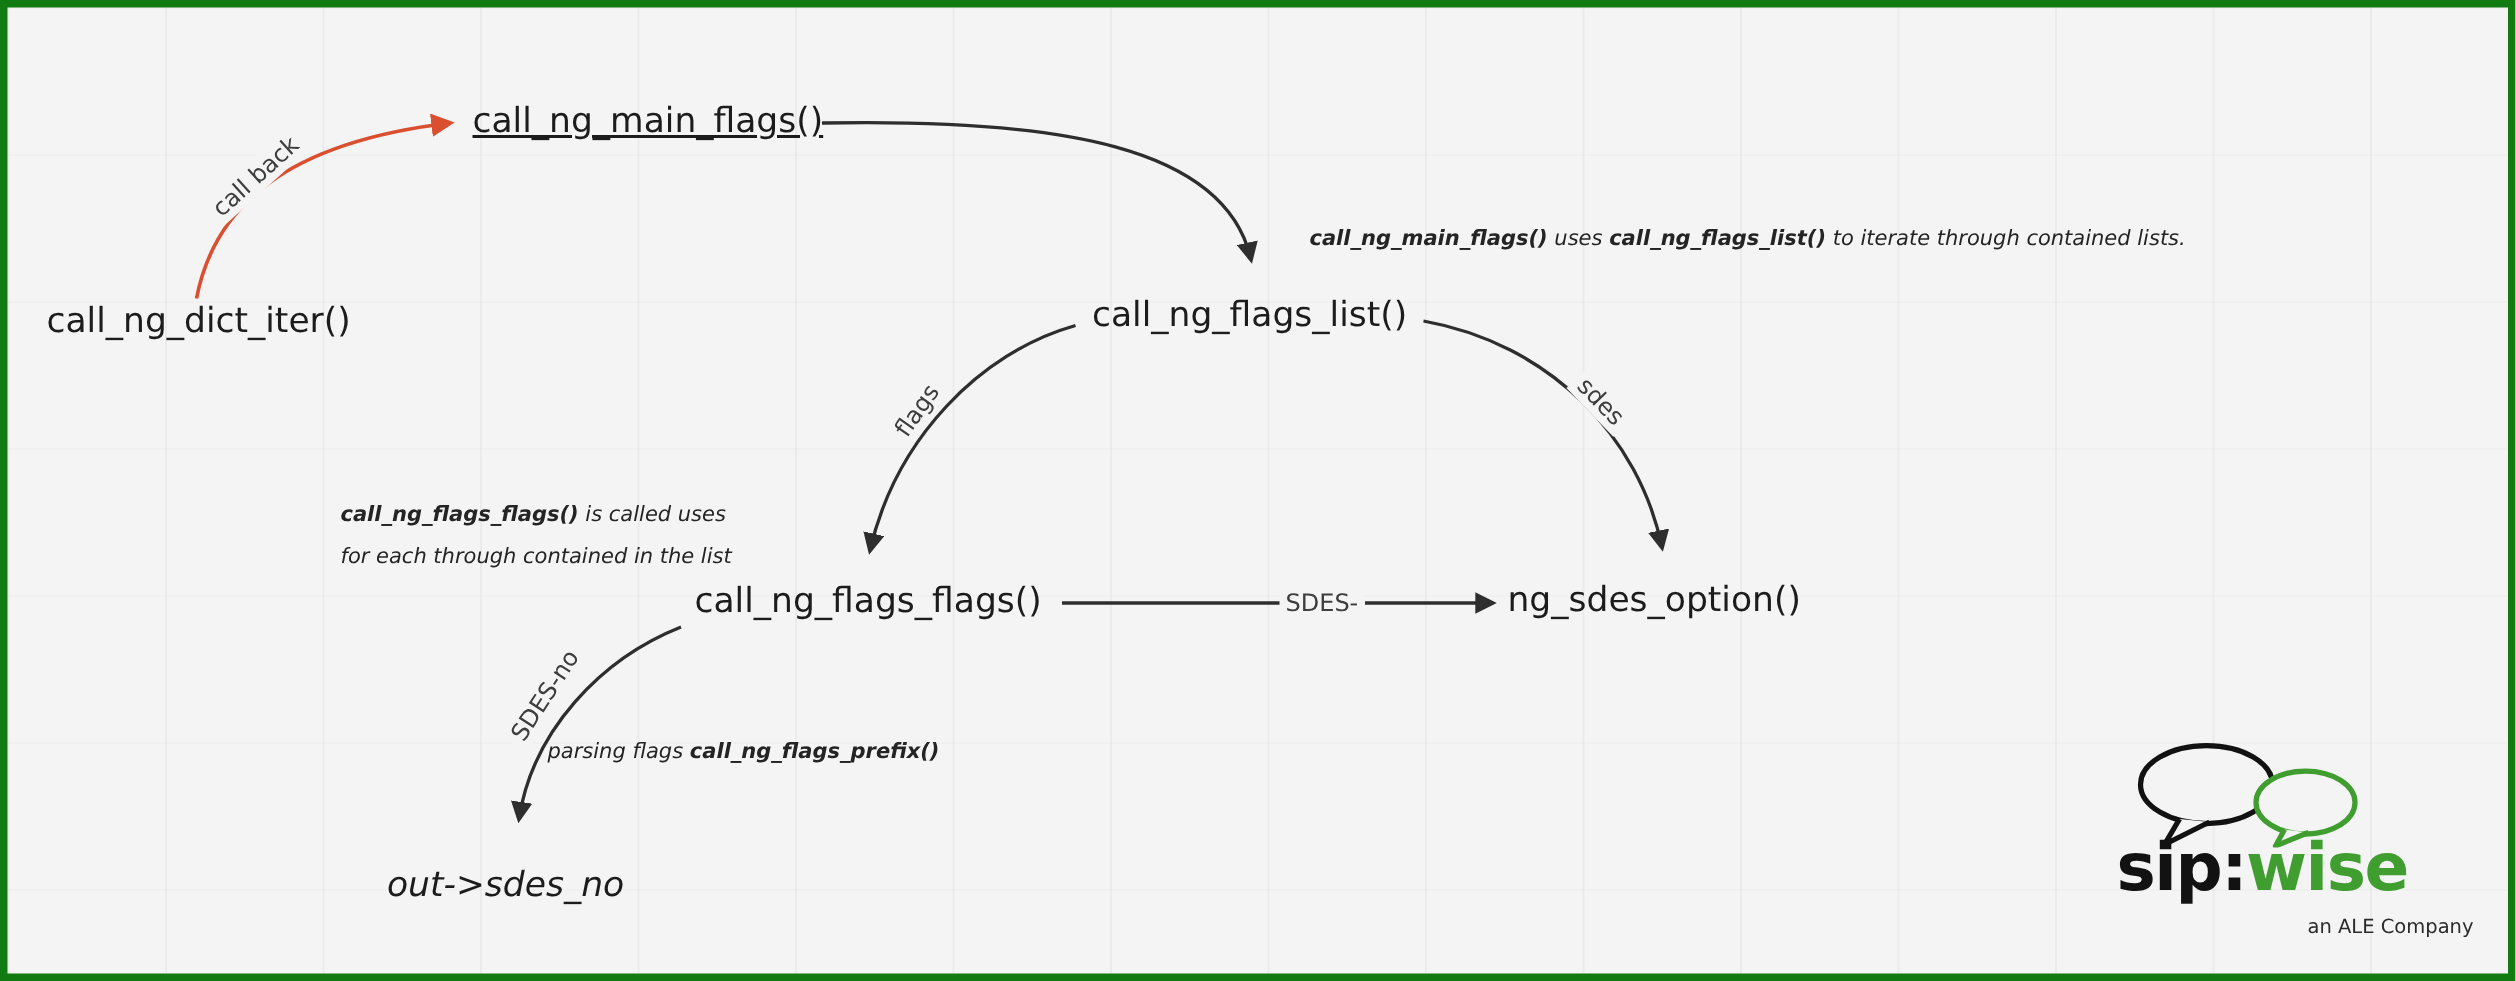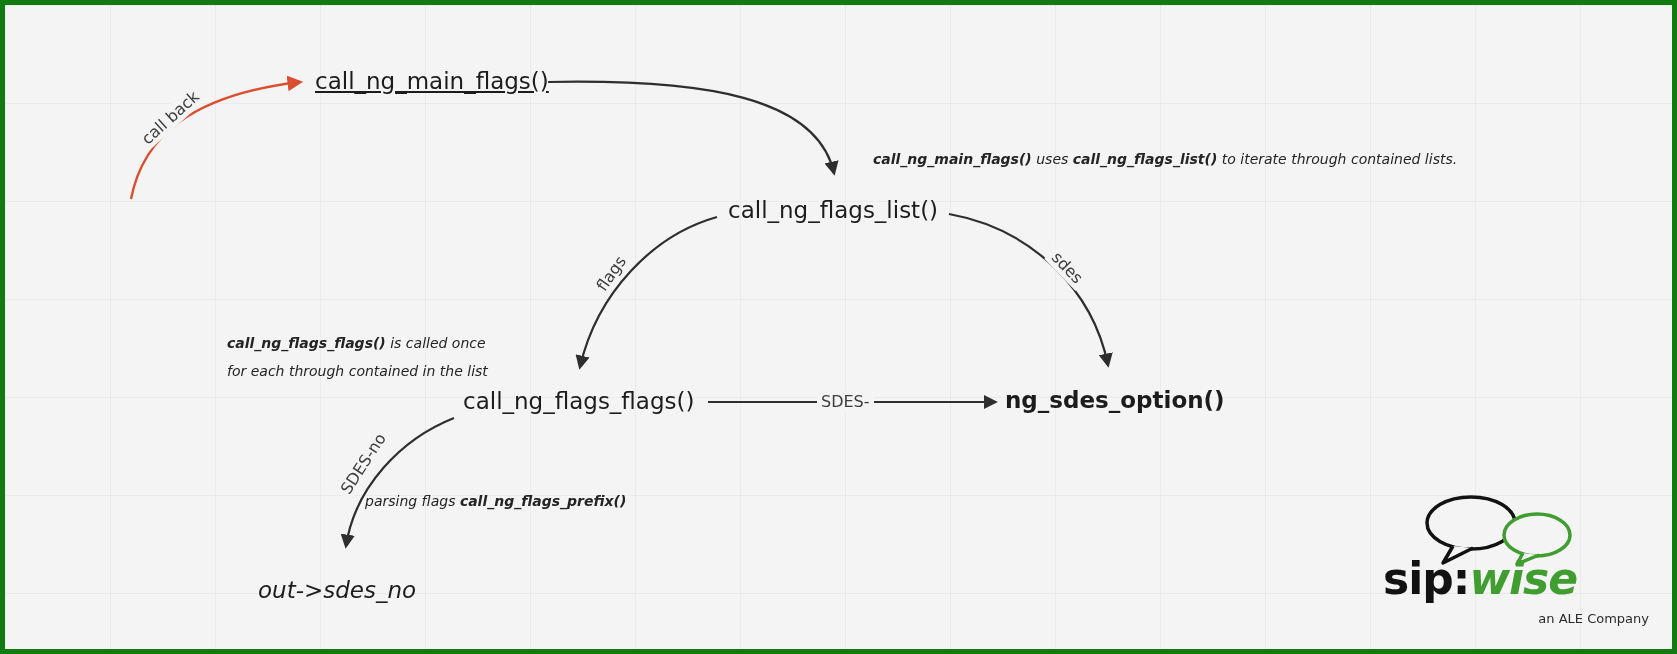--- a/index.html
+++ b/index.html
@@ -18,21 +18,21 @@
   }
   #arrow-layer{position:absolute;left:0;top:0;width:1677px;height:654px;pointer-events:none;}
   .node{
     position:absolute;
     font-size:23px;
     color:#1c1c1c;
     white-space:nowrap;
     line-height:1.15;
   }
   .node.underlined{text-decoration:underline;}
-  .node.bold{font-weight:bold;}
+  .node.bold{font-weight:normal;}
   .edge-label{
     position:absolute;
     font-size:16px;
     color:#3d3d3d;
     background:#f4f4f4;
     padding:1px 4px;
     white-space:nowrap;
     transform-origin:center center;
   }
   .annotation{
@@ -40,22 +40,22 @@
     font-size:14px;
     font-style:italic;
     color:#242424;
     line-height:28px;
     white-space:nowrap;
   }
   .annotation b{font-weight:bold;}
   #logo{position:absolute;left:1378px;top:488px;width:272px;height:122px;}
   #logo .bubbles{display:block;margin-left:26px;}
   #logo .brand{font-size:44px;font-weight:bold;letter-spacing:-1px;line-height:40px;white-space:nowrap;margin-top:-6px;}
-  #logo .brand .sip{color:#121212;}
-  #logo .brand .wise{color:#3f9e2f;font-style:italic;}
+  #logo .brand .sip{color:#121212;margin-left:28px;}
+  #logo .brand .wise{color:#3f9e2f;}
   #logo .tagline{font-size:13px;color:#2b2b2b;text-align:right;margin-top:12px;padding-right:6px;}
 </style>
 </head>
 <body>
 
 <div id="canvas">
 
   <svg id="arrow-layer" width="1677" height="654" viewBox="0 0 1677 654">
     <defs>
       <marker id="ah-black" viewBox="0 0 10 10" refX="8" refY="5" markerWidth="6.5" markerHeight="6.5" orient="auto">
@@ -66,39 +66,40 @@
       </marker>
     </defs>
     <path d="M126 194 C 138 132, 186 90, 295 77" fill="none" stroke="#d94f30" stroke-width="2.4" marker-end="url(#ah-red)"></path>
     <path d="M543 77 C 700 74, 812 92, 829 168" fill="none" stroke="#2e2e2e" stroke-width="2.2" marker-end="url(#ah-black)"></path>
     <path d="M712 212 C 648 230, 592 288, 575 362" fill="none" stroke="#2e2e2e" stroke-width="2.2" marker-end="url(#ah-black)"></path>
     <path d="M944 209 C 1028 224, 1088 286, 1103 360" fill="none" stroke="#2e2e2e" stroke-width="2.2" marker-end="url(#ah-black)"></path>
     <path d="M703 397 L 990 397" fill="none" stroke="#2e2e2e" stroke-width="2.2" marker-end="url(#ah-black)"></path>
     <path d="M449 413 C 396 434, 350 482, 341 541" fill="none" stroke="#2e2e2e" stroke-width="2.2" marker-end="url(#ah-black)"></path>
   </svg>
 
+  <div class="node" style="left:26px;top:196px;">call_ng_dict_iter()</div>
   <div class="node underlined" style="left:310px;top:63px;">call_ng_main_flags()</div>
   <div class="node" style="left:723px;top:192px;">call_ng_flags_list()</div>
   <div class="node" style="left:458px;top:383px;">call_ng_flags_flags()</div>
   <div class="node bold" style="left:1000px;top:382px;">ng_sdes_option()</div>
   <div class="node" style="left:253px;top:572px;font-style:italic;">out-&gt;sdes_no</div>
 
   <div class="edge-label" style="left:126px;top:102px;transform:rotate(-42deg);">call back</div>
   <div class="edge-label" style="left:583px;top:258px;transform:rotate(-55deg);">flags</div>
   <div class="edge-label" style="left:1040px;top:252px;transform:rotate(46deg);">sdes</div>
-  <div class="edge-label" style="left:812px;top:386px;">SDES-</div>
+  <div class="edge-label" style="left:848px;top:386px;">SDES-</div>
   <div class="edge-label" style="left:320px;top:448px;transform:rotate(-57deg);">SDES-no</div>
 
   <div class="annotation" style="left:868px;top:140px;">
     <b>call_ng_main_flags()</b><span> uses </span><b>call_ng_flags_list()</b><span> to iterate through contained lists.</span>
   </div>
 
   <div class="annotation" style="left:222px;top:324px;">
     <div>
-      <b>call_ng_flags_flags()</b><span> is called once</span>
+      <b>call_ng_flags_flags()</b><span> is called uses</span>
     </div>
     <div>for each through contained in the list</div>
   </div>
 
   <div class="annotation" style="left:360px;top:482px;">
     <span>parsing flags </span><b>call_ng_flags_prefix()</b>
   </div>
 
   <div id="logo">
     <svg class="bubbles" width="200" height="72" viewBox="0 0 200 72">

